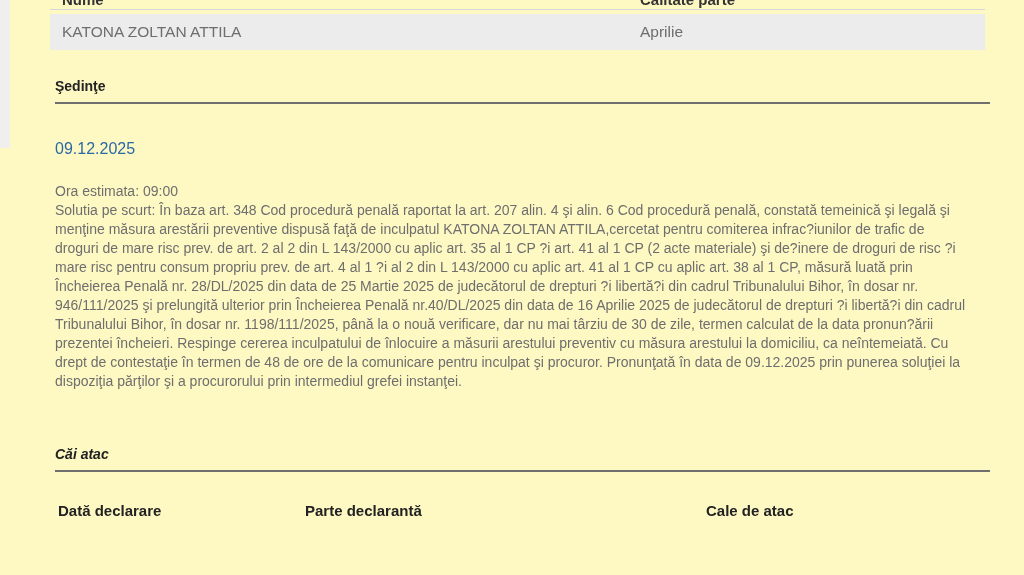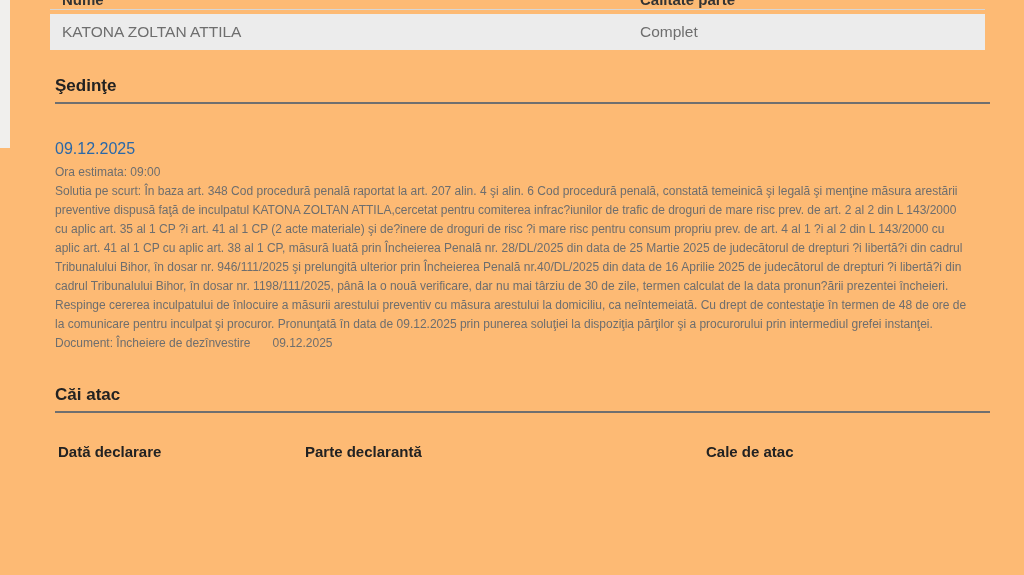--- a/index.html
+++ b/index.html
@@ -6,21 +6,21 @@
     margin: 0;
     padding: 0;
     background: #ffffff;
     font-family: "Liberation Sans", sans-serif;
   }
   .page {
     position: relative;
     width: 1024px;
     height: 575px;
     overflow: hidden;
-    background: #fdba74;
+    background: #fef9c3;
   }
   .left-strip {
     position: absolute;
     left: 0;
     top: 0;
     width: 10px;
     height: 148px;
     background: #f0efed;
   }
   .content {
@@ -52,21 +52,21 @@
     background: #ececec;
     align-items: center;
     font-size: 15.5px;
     color: #6e6e6e;
   }
   .cell-name { width: 590px; padding-left: 12px; box-sizing: border-box; }
   .cell-quality { flex: 1; }
   
   .section-title {
     margin: 27px 0 7px 0;
-    font-size: 17px;
+    font-size: 14px;
     line-height: 18px;
     font-weight: bold;
     color: #222222;
   }
   .section-rule {
     border: none;
     border-top: 2px solid #6f6f6f;
     margin: 0;
     width: 935px;
   }
@@ -74,30 +74,30 @@
   .session-date {
     display: inline-block;
     margin-top: 36px;
     font-size: 16px;
     line-height: 18px;
     color: #2a68a8;
     text-decoration: none;
     cursor: pointer;
   }
   .session-details {
-    margin-top: 5px;
+    margin-top: 24px;
     width: 916px;
-    font-size: 12px;
+    font-size: 14px;
     line-height: 19px;
     color: #6e6e6e;
   }
   .doc-line { }
   .doc-date { margin-left: 22px; }
   
-  .appeals-title { margin-top: 33px; }
+  .appeals-title { margin-top: 54px; font-style: italic; }
   .appeals-head {
     display: flex;
     margin-top: 30px;
     font-weight: bold;
     font-size: 15px;
     color: #222222;
   }
   .ah-col1 { width: 250px; padding-left: 3px; box-sizing: border-box; }
   .ah-col2 { width: 401px; }
   .ah-col3 { flex: 1; }
@@ -112,36 +112,33 @@
   <div class="content">
 
     
     <div class="party-table">
       <div class="party-thead">
         <div class="cell-name">Nume</div>
         <div class="cell-quality">Calitate parte</div>
       </div>
       <div class="party-row">
         <div class="cell-name">KATONA ZOLTAN ATTILA</div>
-        <div class="cell-quality">Complet</div>
+        <div class="cell-quality">Aprilie</div>
       </div>
     </div>
 
     
     <div class="section-title">Şedinţe</div>
     <hr class="section-rule">
 
     <a class="session-date">09.12.2025</a>
 
     <div class="session-details">
       <div>Ora estimata: 09:00</div>
       <div>Solutia pe scurt: În baza art. 348 Cod procedură penală raportat la art. 207 alin. 4 şi alin. 6 Cod procedură penală, constată temeinică şi legală şi menţine măsura arestării preventive dispusă faţă de inculpatul KATONA ZOLTAN ATTILA,cercetat pentru comiterea infrac?iunilor de trafic de droguri de mare risc prev. de art. 2 al 2 din L 143/2000 cu aplic art. 35 al 1 CP ?i art. 41 al 1 CP (2 acte materiale) şi de?inere de droguri de risc ?i mare risc pentru consum propriu prev. de art. 4 al 1 ?i al 2 din L 143/2000 cu aplic art. 41 al 1 CP cu aplic art. 38 al 1 CP, măsură luată prin Încheierea Penală nr. 28/DL/2025 din data de 25 Martie 2025 de judecătorul de drepturi ?i libertă?i din cadrul Tribunalului Bihor, în dosar nr. 946/111/2025 şi prelungită ulterior prin Încheierea Penală nr.40/DL/2025 din data de 16 Aprilie 2025 de judecătorul de drepturi ?i libertă?i din cadrul Tribunalului Bihor, în dosar nr. 1198/111/2025, până la o nouă verificare, dar nu mai târziu de 30 de zile, termen calculat de la data pronun?ării prezentei încheieri. Respinge cererea inculpatului de înlocuire a măsurii arestului preventiv cu măsura arestului la domiciliu, ca neîntemeiată. Cu drept de contestaţie în termen de 48 de ore de la comunicare pentru inculpat şi procuror. Pronunţată în data de 09.12.2025 prin punerea soluţiei la dispoziţia părţilor şi a procurorului prin intermediul grefei instanţei.</div>
-      <div class="doc-line">
-        <span>Document: Încheiere de dezînvestire</span><span class="doc-date">09.12.2025</span>
-      </div>
     </div>
 
     
     <div class="section-title appeals-title">Căi atac</div>
     <hr class="section-rule">
 
     <div class="appeals-head">
       <div class="ah-col1">Dată declarare</div>
       <div class="ah-col2">Parte declarantă</div>
       <div class="ah-col3">Cale de atac</div>

